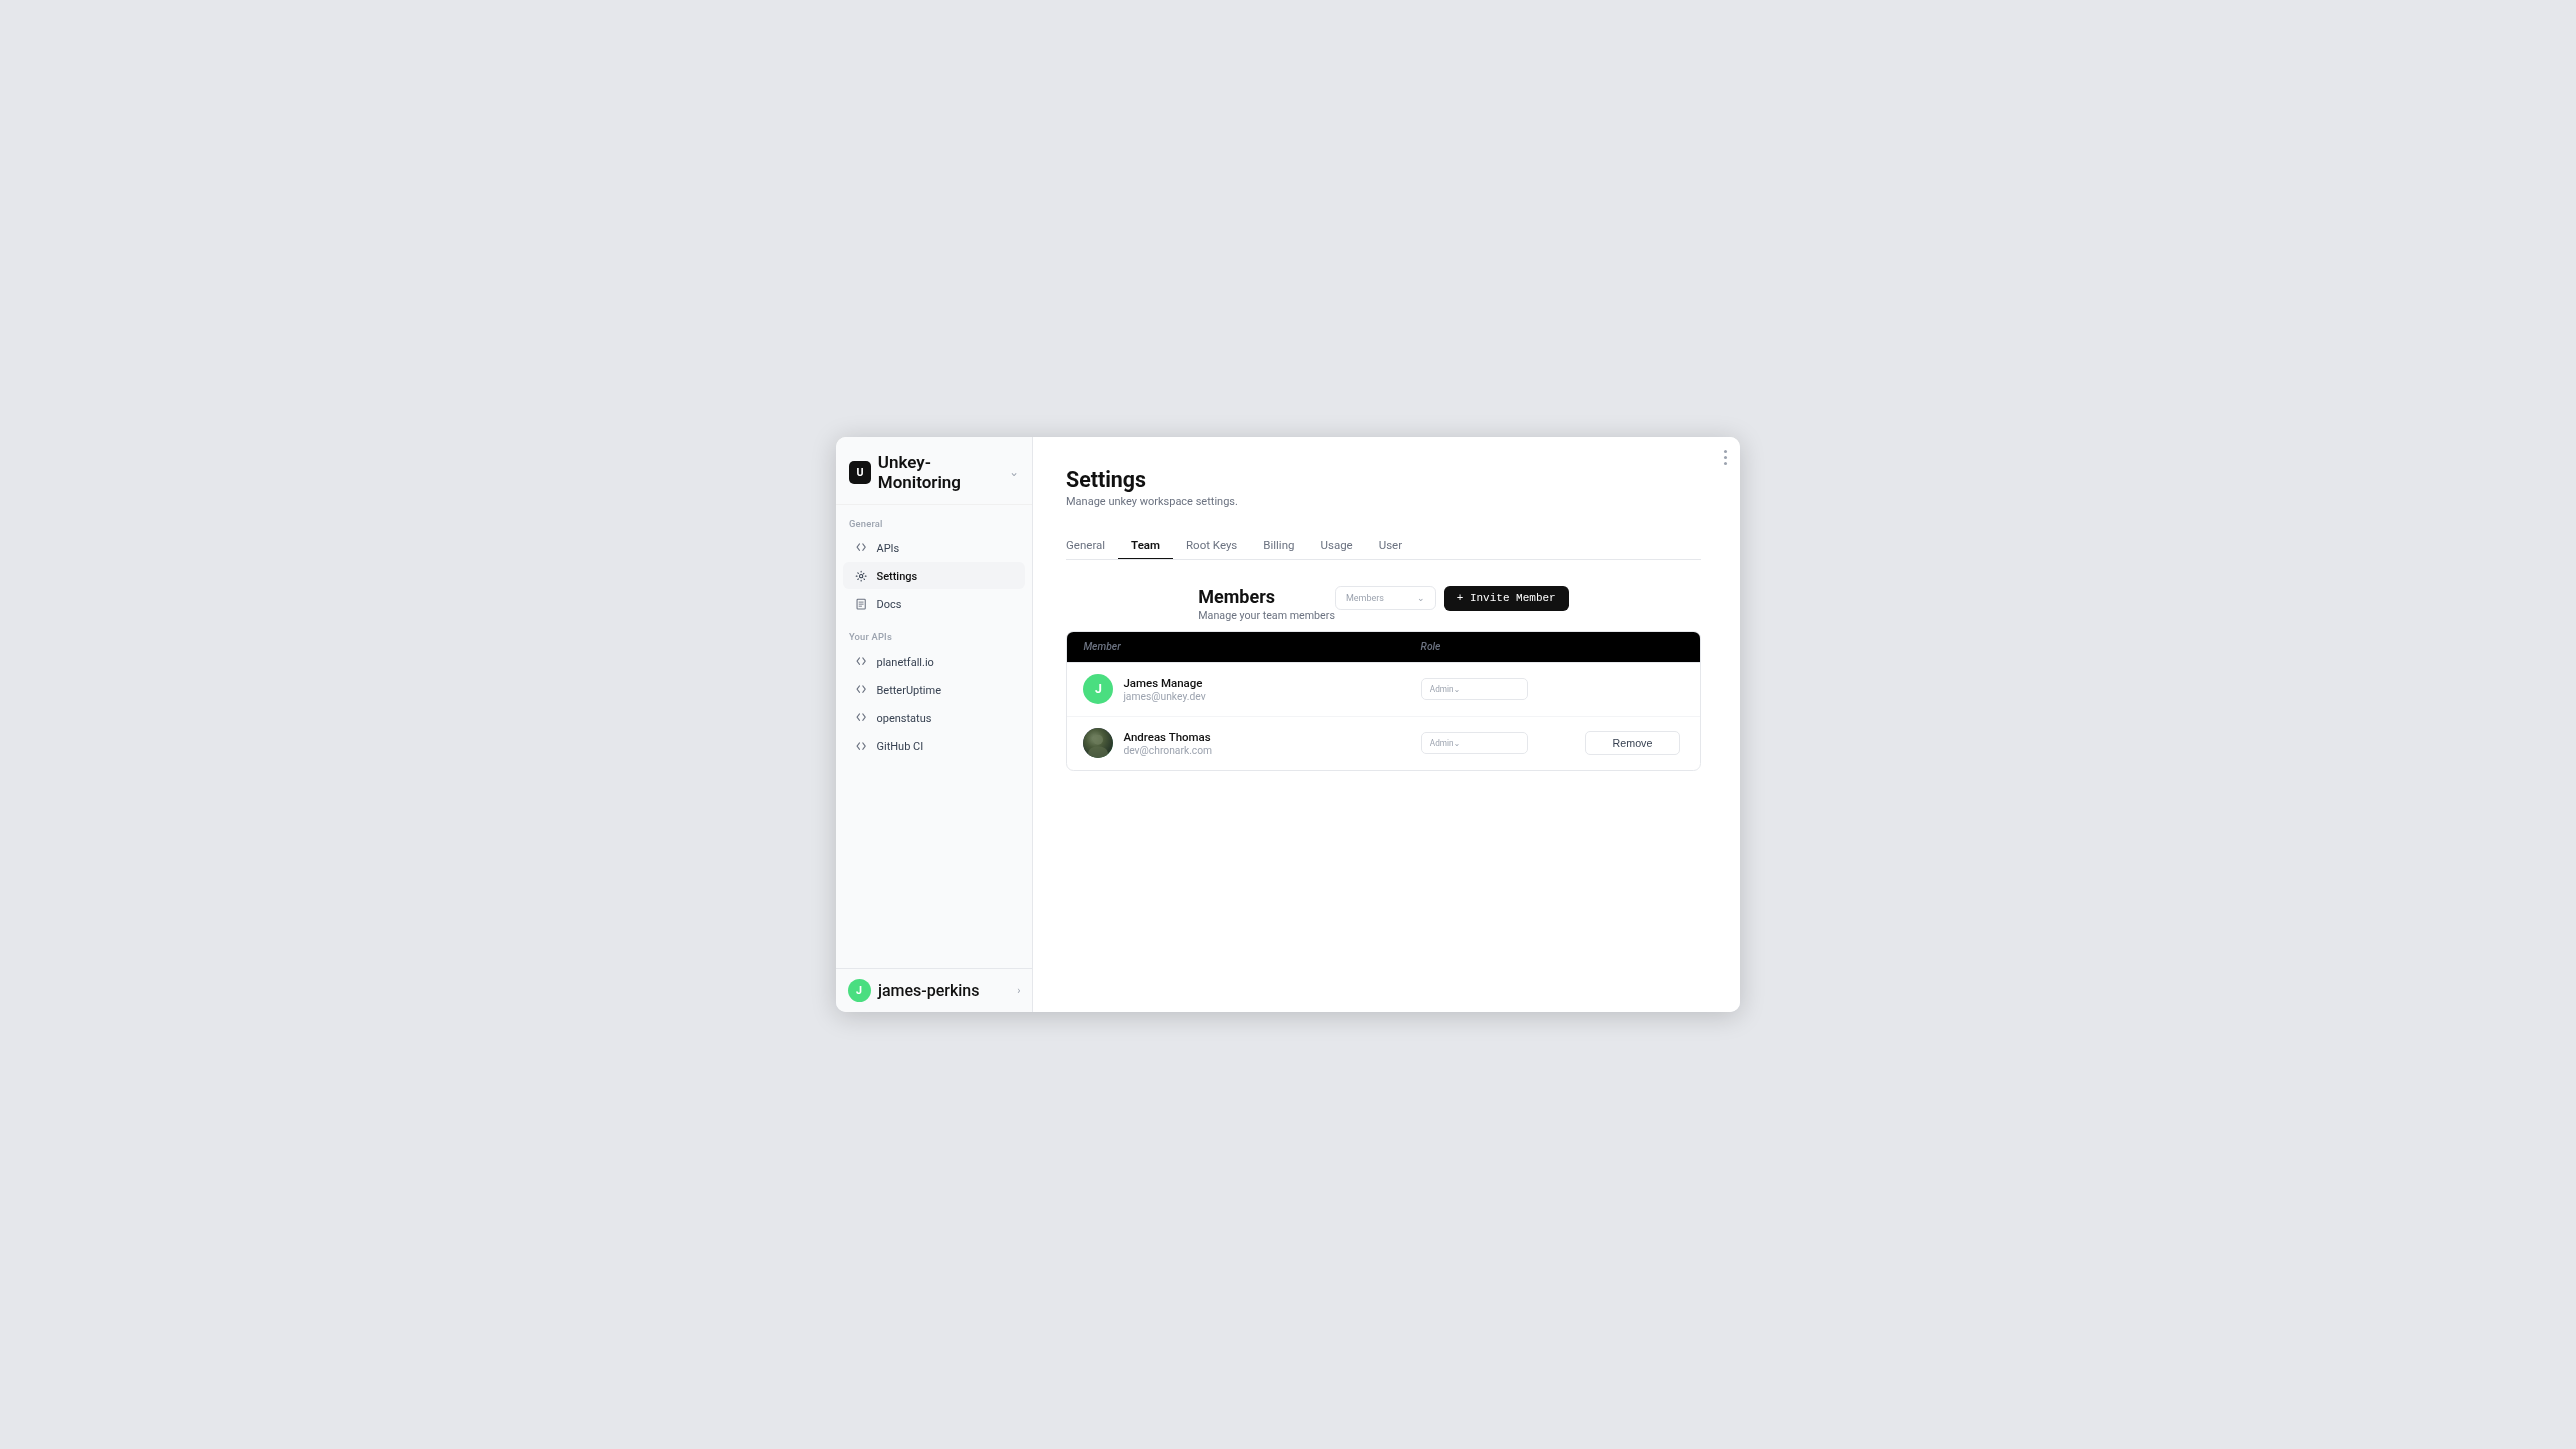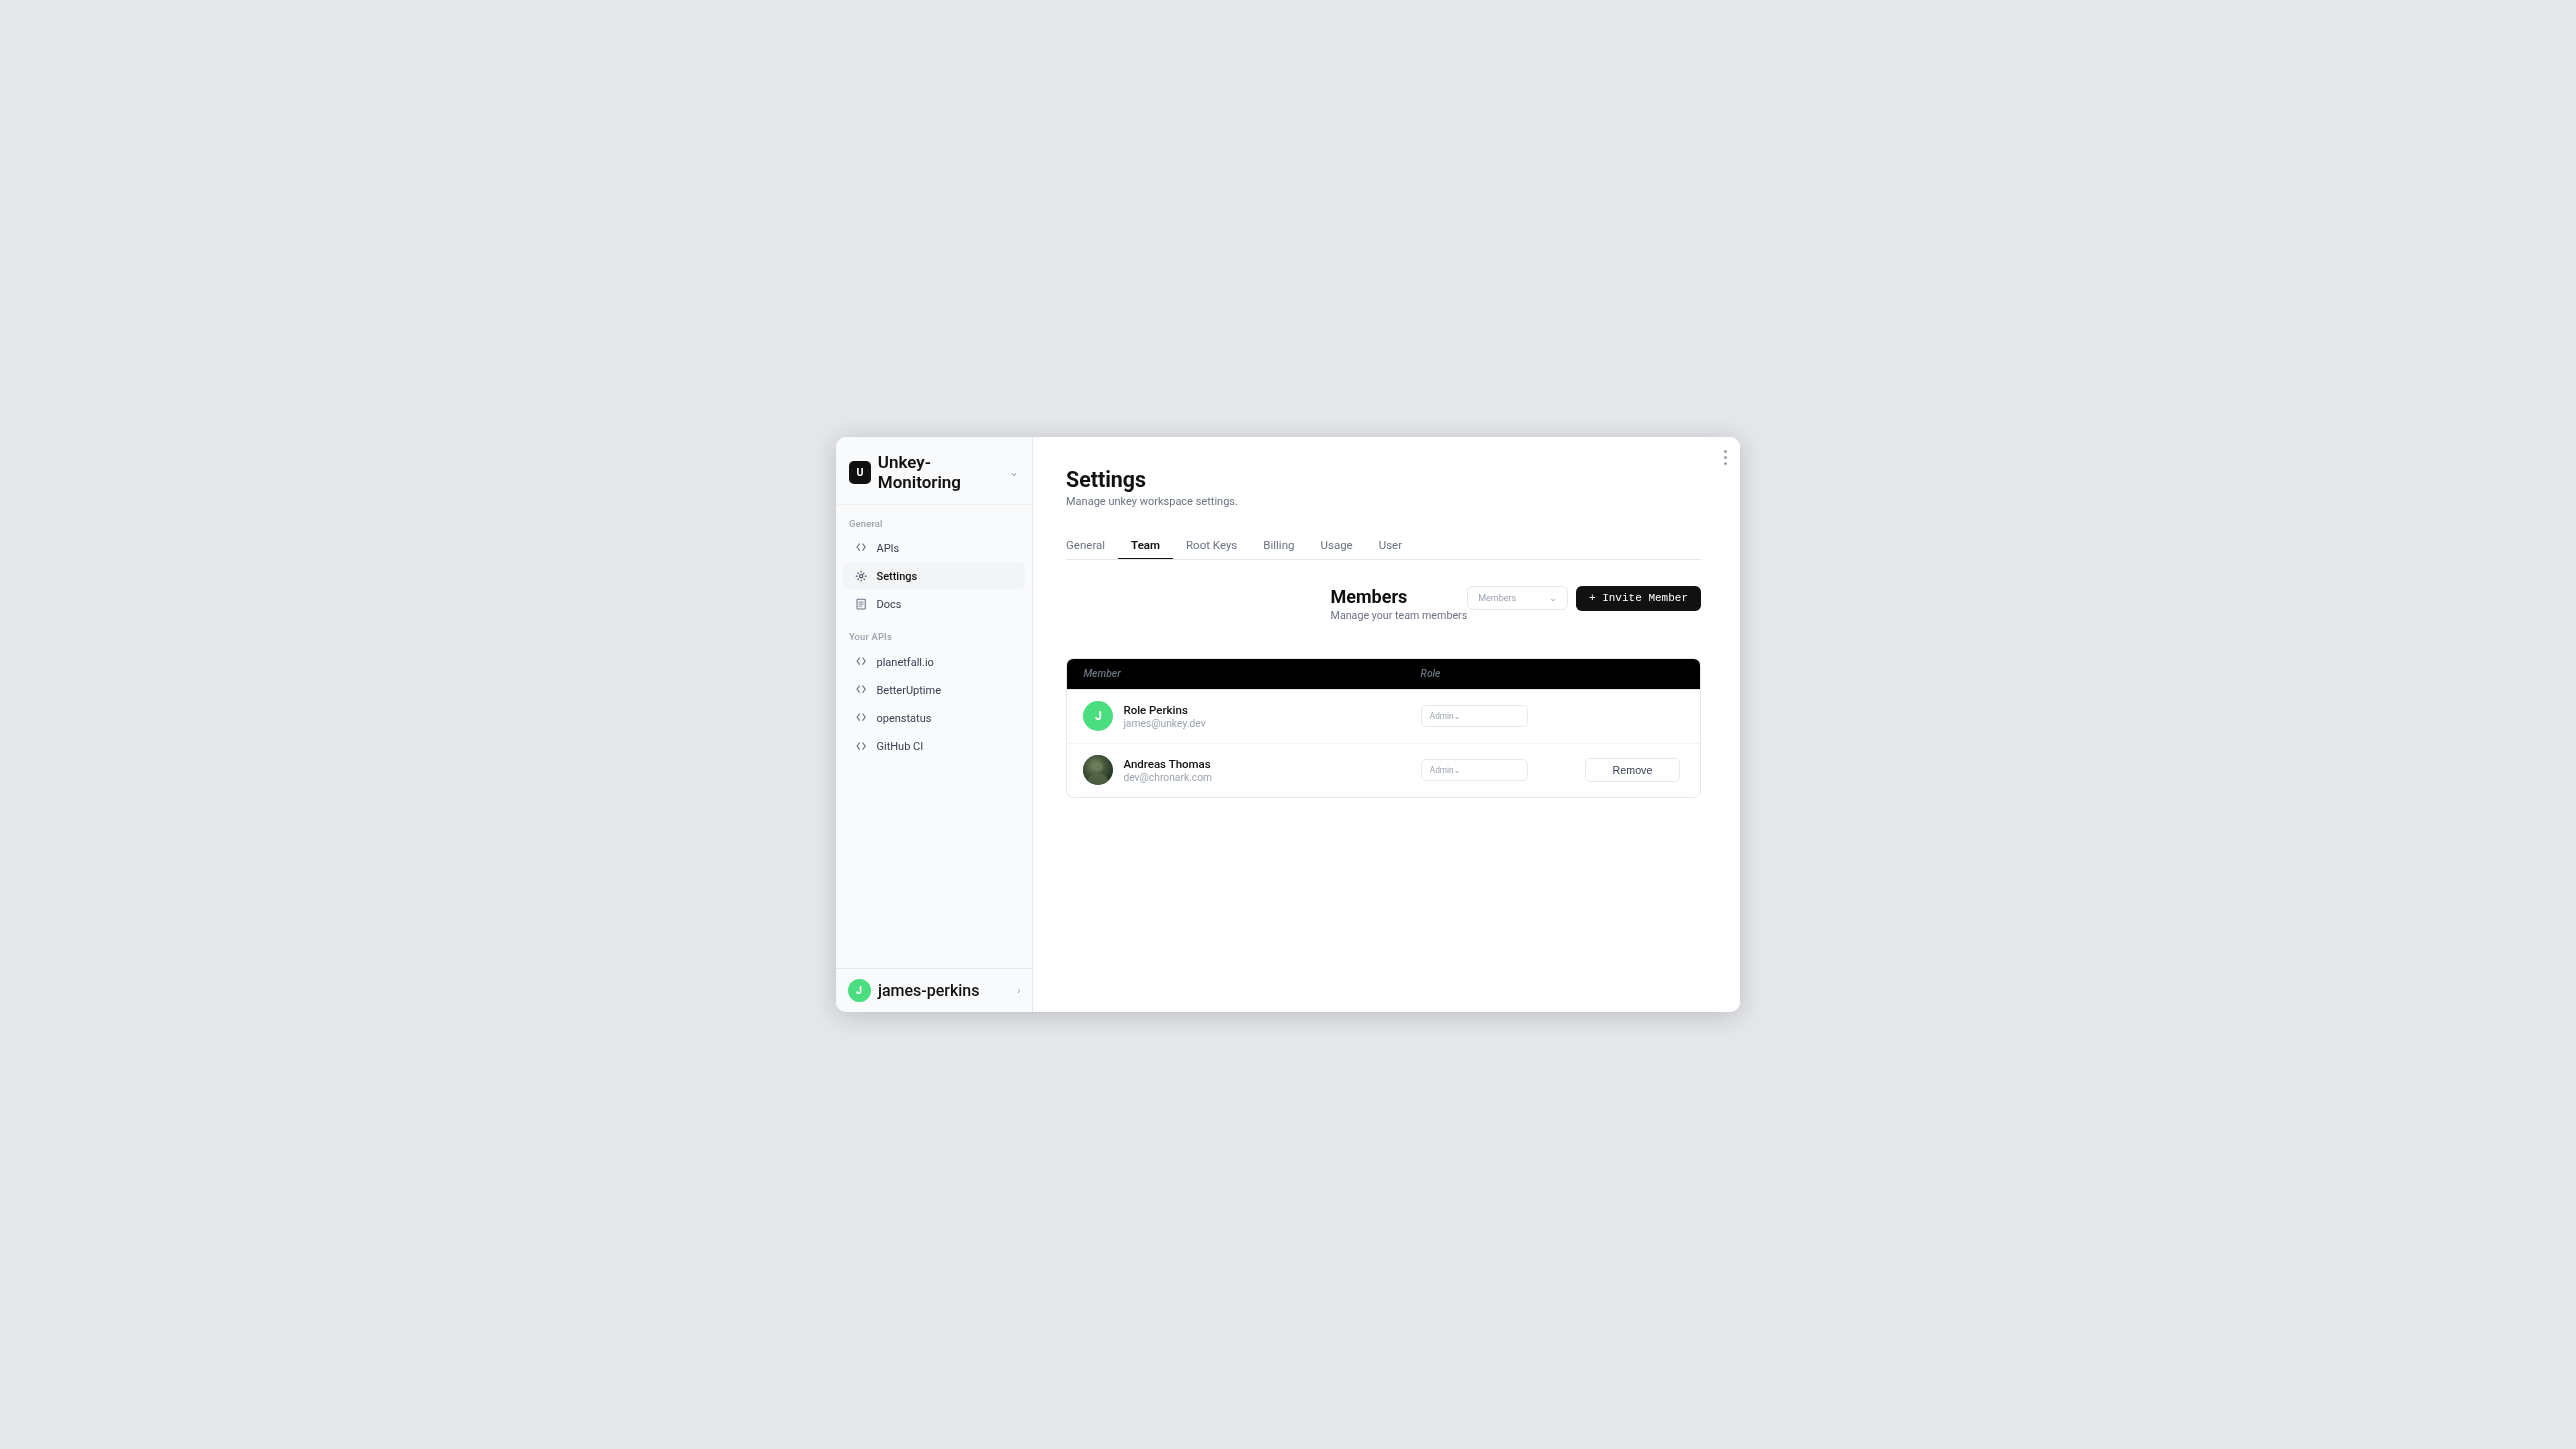--- a/index.html
+++ b/index.html
@@ -173,22 +173,22 @@
     .tab:first-child { padding-left: 0; }
     .tab.active {
       color: #111;
       font-weight: 600;
       border-bottom: 1.6px solid #111;
     }
     
     .members-header {
       display: flex;
       align-items: flex-start;
-      justify-content: flex-end;
-      margin-bottom: 36px;
+      justify-content: center;
+      margin-bottom: 9px;
     }
     .members-title {
       font-size: 18px;
       font-weight: 700;
       color: #111;
       margin-bottom: 2.5px;
     }
     .members-subtitle {
       font-size: 10.7px;
       color: #6b7280;
@@ -455,21 +455,21 @@
       <div class="table-header">
         <div class="table-header-cell">Member</div>
         <div class="table-header-cell">Role</div>
         <div class="table-header-cell"></div>
       </div>
 
       <div class="table-row">
         <div class="member-cell">
           <div class="member-avatar avatar-james">J</div>
           <div>
-            <div class="member-name">Role Perkins</div>
+            <div class="member-name">James Manage</div>
             <div class="member-email">james@unkey.dev</div>
           </div>
         </div>
         <div>
           <div class="role-select">
             <span>Admin</span>
             <span>⌄</span>
           </div>
         </div>
         <div></div>

